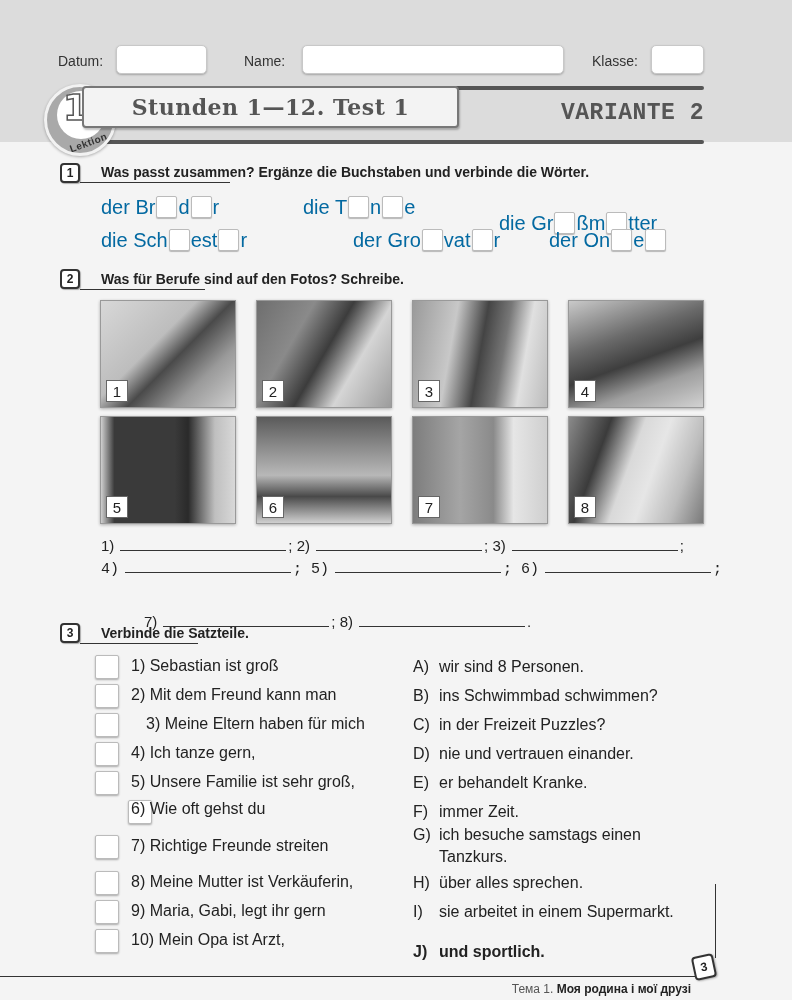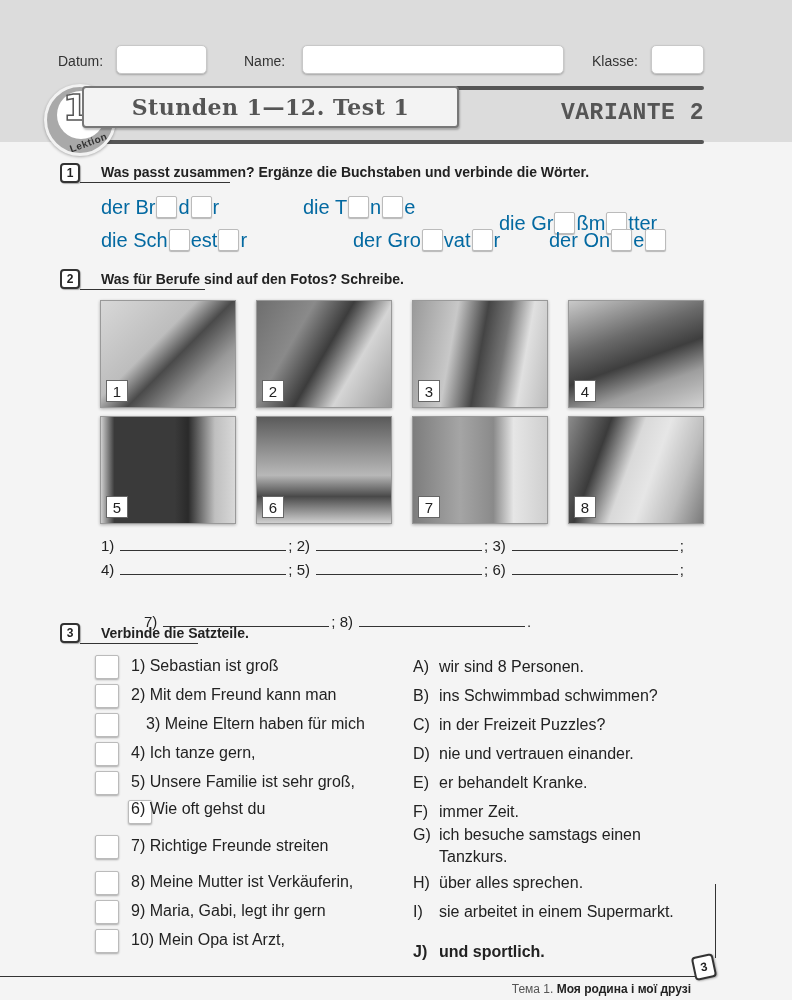--- a/index.html
+++ b/index.html
@@ -147,21 +147,21 @@
 </div>
 <div class="photo" style="left:568px;top:416px;background:linear-gradient(110deg,#8a8a8a 0%,#3b3b3b 25%,#d9d9d9 45%,#e6e6e6 60%,#bdbdbd 80%,#7a7a7a 100%);">
   <div class="photo-num">8</div>
 </div>
 
 <div class="answer-line" style="left:101px;top:537px;">
   <span>1)</span><span class="blank"></span><span>;</span>
   <span>2)</span><span class="blank"></span><span>;</span>
   <span>3)</span><span class="blank"></span><span>;</span>
 </div>
-<div class="answer-line" style="left:101px;top:561px;">
+<div class="answer-line" style="left:101px;top:561px;font-family:Liberation Mono, monospace;">
   <span>4)</span><span class="blank"></span><span>;</span>
   <span>5)</span><span class="blank"></span><span>;</span>
   <span>6)</span><span class="blank"></span><span>;</span>
 </div>
 <div class="answer-line" style="left:101px;top:613px;margin-left:43px;">
   <span>7)</span><span class="blank"></span><span>;</span>
   <span>8)</span><span class="blank"></span><span>.</span>
 </div>
 
 <div class="task-num" style="left:60px;top:623px;">3</div>

